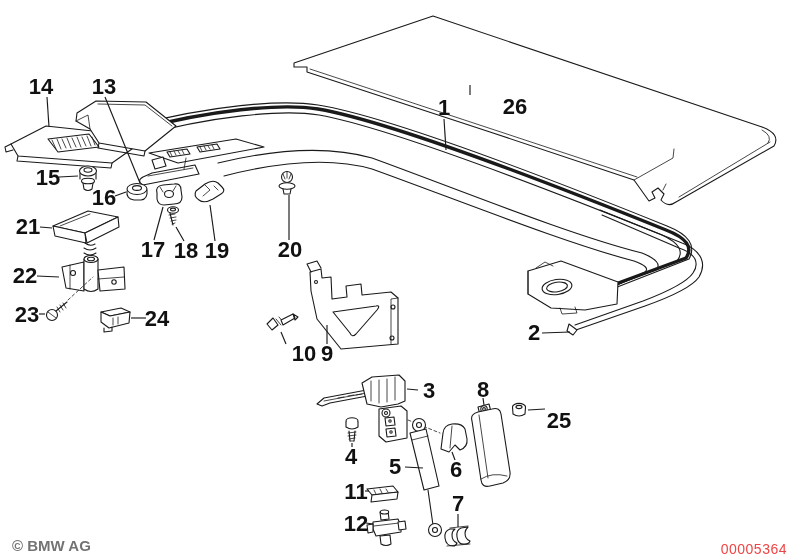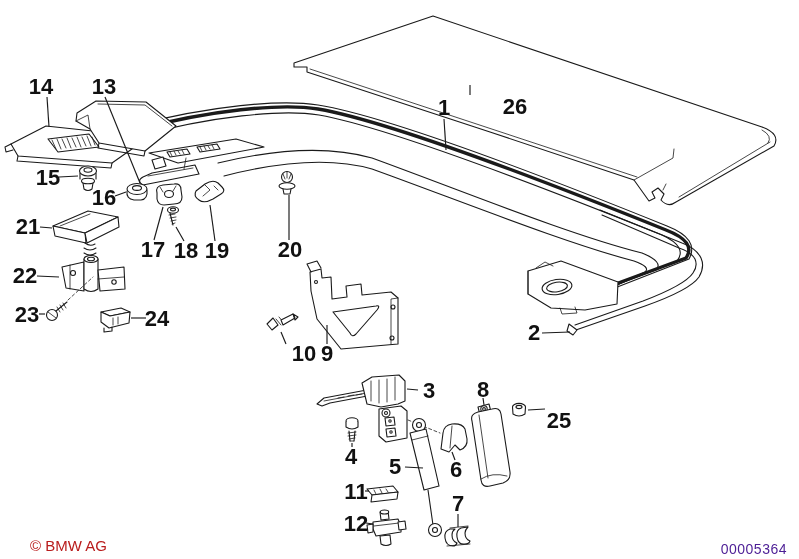--- a/index.html
+++ b/index.html
@@ -15,24 +15,24 @@
   .artwork .thick { stroke-width:3.4; }
   .artwork .thin  { stroke-width:0.8; }
   .artwork .dash  { stroke-dasharray:3 2.6; }
   .overlay line { stroke:#1a1a1a; stroke-width:1.15; }
   .callout {
     position:absolute; transform:translate(-50%,-50%);
     font-size:22px; font-weight:bold; color:#111; white-space:nowrap;
     line-height:1; user-select:none;
   }
   .footer-copyright {
-    position:absolute; left:30px; top:537px; font-size:15px; font-weight:normal; color:#b91c1c;
+    position:absolute; left:12px; top:537px; font-size:15px; font-weight:bold; color:#737373;
   }
   .footer-number {
-    position:absolute; right:12px; top:541px; font-size:14px; color:#4c1d95; letter-spacing:0.5px;
+    position:absolute; right:12px; top:541px; font-size:14px; color:#ef4444; letter-spacing:0.5px;
   }
 </style>
 </head>
 <body>
 
 <div class="stage">
 
   <svg class="artwork" width="799" height="559" viewBox="0 0 799 559">
 
     <g>

